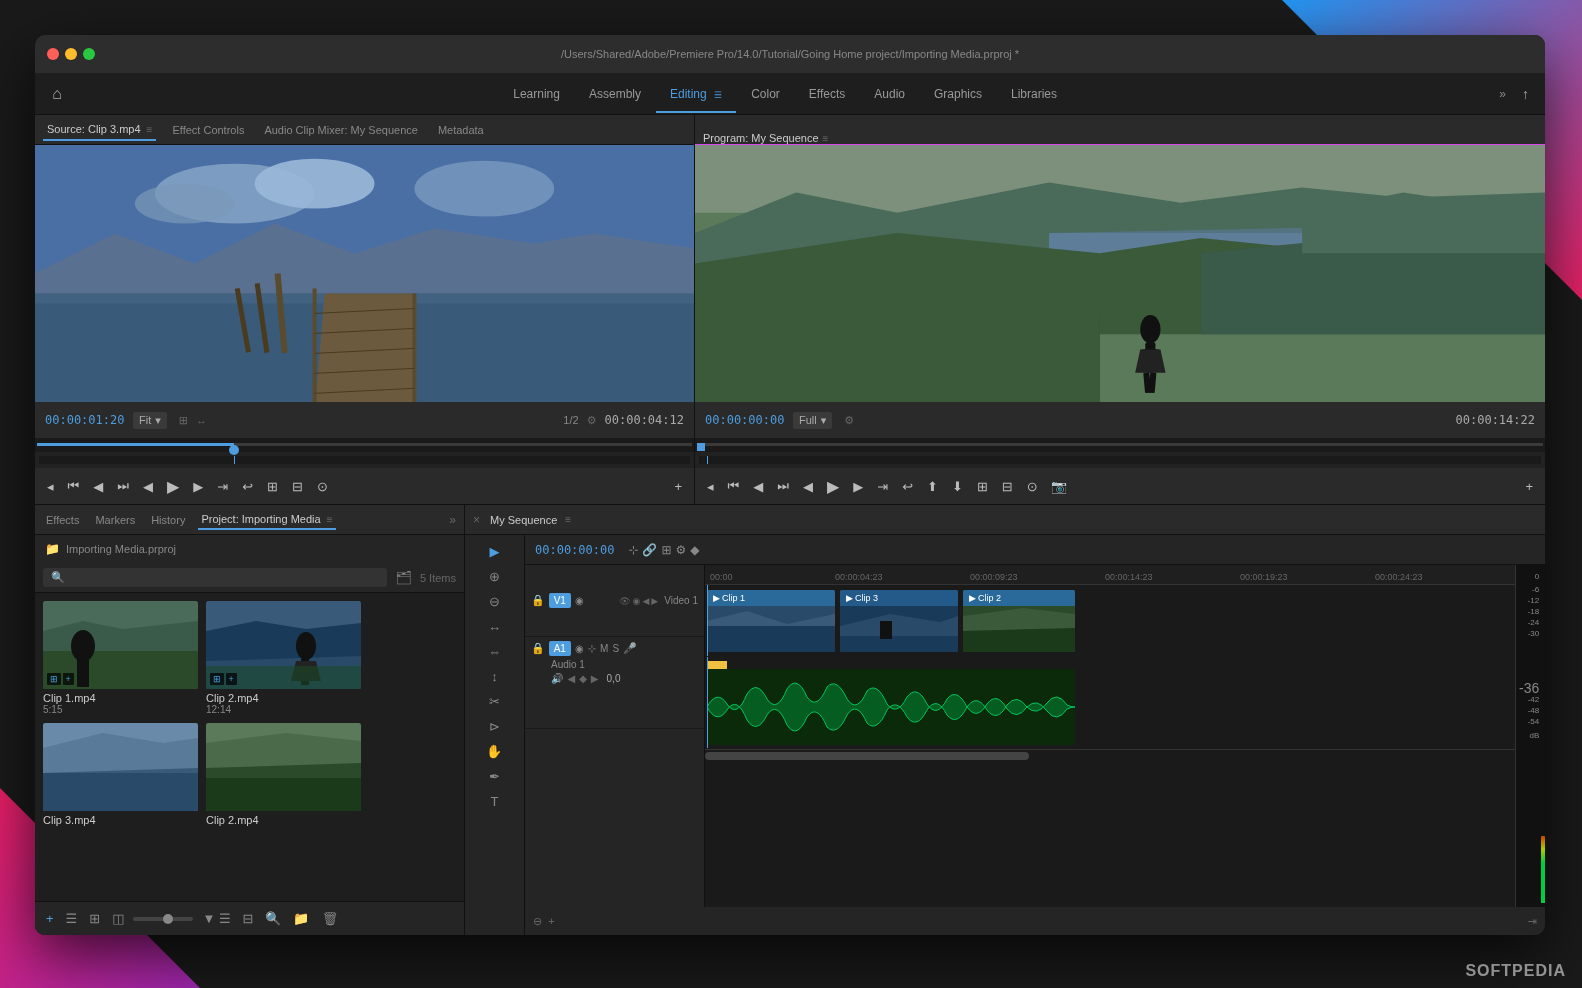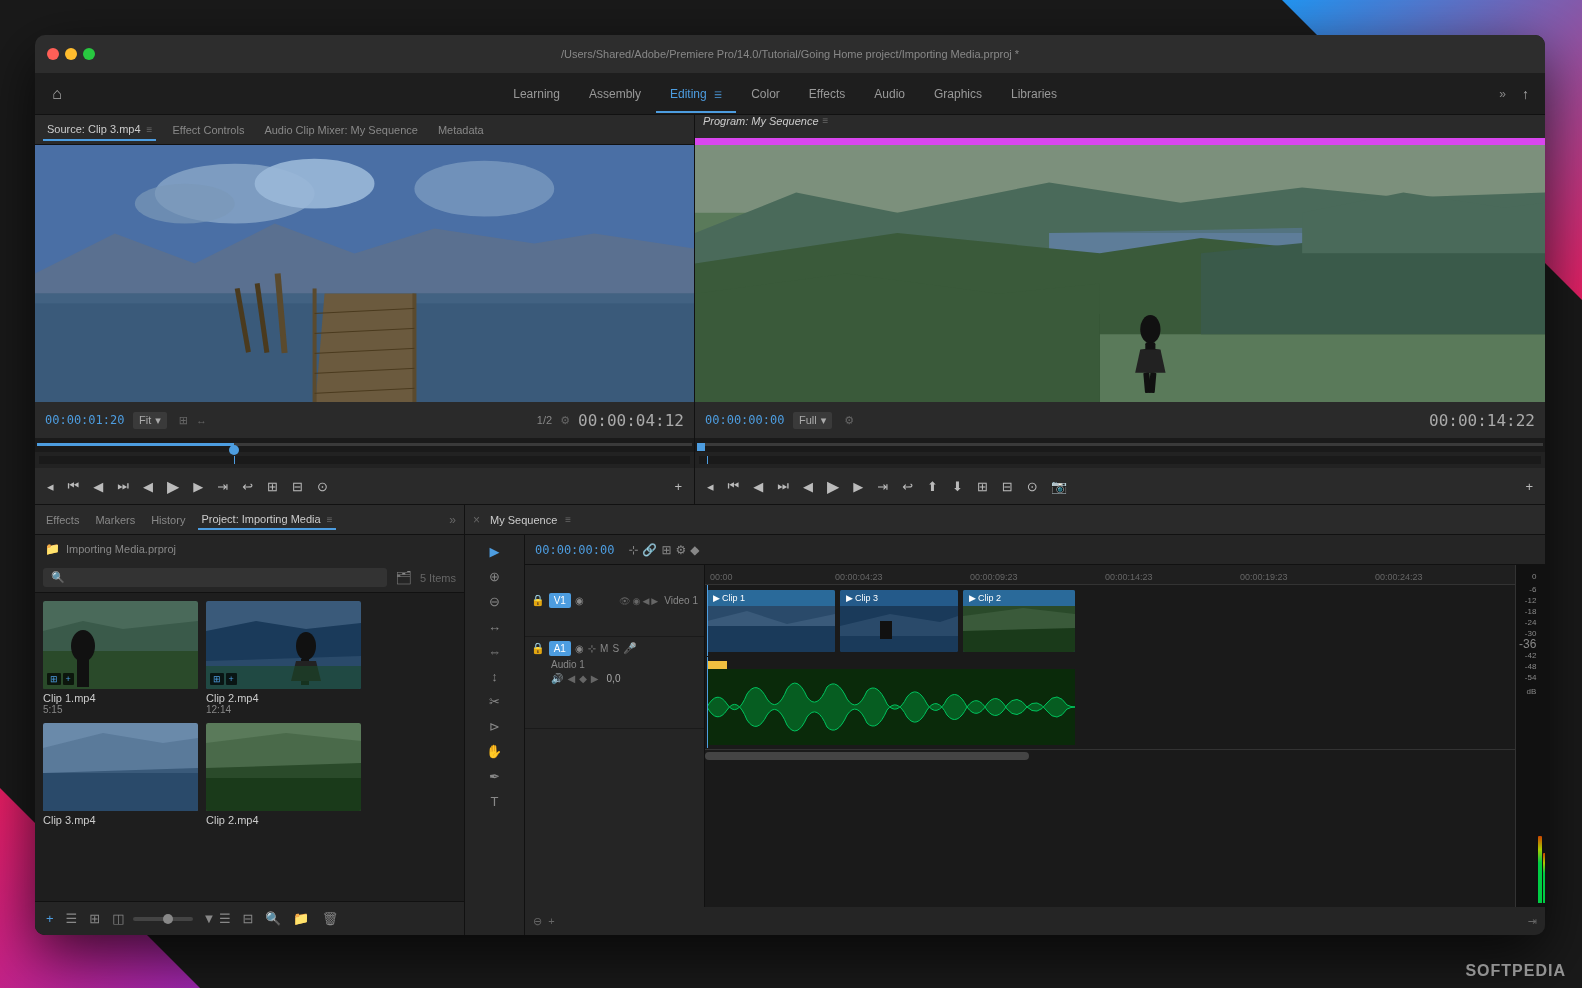--- a/index.html
+++ b/index.html
@@ -197,21 +197,21 @@
       gap: 8px;
     }
     .timecode {
       color: #4d9de0;
       font-size: 12px;
       font-family: monospace;
       min-width: 80px;
     }
     .timecode-end {
       color: #aaa;
-      font-size: 16px;
+      font-size: 12px;
       font-family: monospace;
     }
     .fit-dropdown {
       display: flex;
       align-items: center;
       background: #3a3a3a;
       padding: 2px 6px;
       border-radius: 2px;
       font-size: 11px;
       color: #aaa;
@@ -266,24 +266,23 @@
     .program-panel {
       flex: 1;
       display: flex;
       flex-direction: column;
       background: #1e1e1e;
     }
     .program-tabs {
       height: 30px;
       background: #2a2a2a;
       display: flex;
-      align-items: flex-start;
+      align-items: flex-end;
       padding: 0 8px;
-      border-bottom: 7px solid #d946ef;
-      font-style: italic;
+      border-bottom: 1px solid #d946ef;
     }
 
     
     .bottom-row {
       display: flex;
       flex: 1;
       min-height: 0;
     }
 
     
@@ -1174,21 +1173,21 @@
               </div>
 
               <div class="vu-meter">
                 <div style="display:flex;flex-direction:column;gap:1px;width:100%;">
                   <div style="height:14px;display:flex;align-items:center;justify-content:flex-end;font-size:8px;color:#888;">0</div>
                   <div style="height:10px;display:flex;align-items:center;justify-content:flex-end;font-size:8px;color:#888;">-6</div>
                   <div style="height:10px;display:flex;align-items:center;justify-content:flex-end;font-size:8px;color:#888;">-12</div>
                   <div style="height:10px;display:flex;align-items:center;justify-content:flex-end;font-size:8px;color:#888;">-18</div>
                   <div style="height:10px;display:flex;align-items:center;justify-content:flex-end;font-size:8px;color:#888;text-align:center;">-24</div>
                   <div style="height:10px;display:flex;align-items:center;justify-content:flex-end;font-size:8px;color:#888;text-align:center;">-30</div>
-                  <div style="height:10px;display:flex;align-items:center;justify-content:flex-end;font-size:12px;color:#888;">-36</div>
+                  <div style="height:10px;display:flex;align-items:center;justify-content:flex-end;font-size:14px;color:#888;margin-top:44px;">-36</div>
                   <div style="height:10px;display:flex;align-items:center;justify-content:flex-end;font-size:8px;color:#888;">-42</div>
                   <div style="height:10px;display:flex;align-items:center;justify-content:flex-end;font-size:8px;color:#888;">-48</div>
                   <div style="height:10px;display:flex;align-items:center;justify-content:flex-end;font-size:8px;color:#888;">-54</div>
                   <div style="height:16px;display:flex;align-items:center;justify-content:flex-end;font-size:8px;color:#888;">dB</div>
                 </div>
 
                 <div style="display:flex;gap:1px;width:10px;align-items:flex-end;height:100%;">
                   <div style="width:4px;background:linear-gradient(to top, #00cc44 60%, #aacc00 80%, #cc4400 100%);height:20%;border-radius:1px 1px 0 0;"></div>
                   <div style="width:4px;background:linear-gradient(to top, #00cc44 60%, #aacc00 80%, #cc4400 100%);height:15%;border-radius:1px 1px 0 0;"></div>
                 </div>

